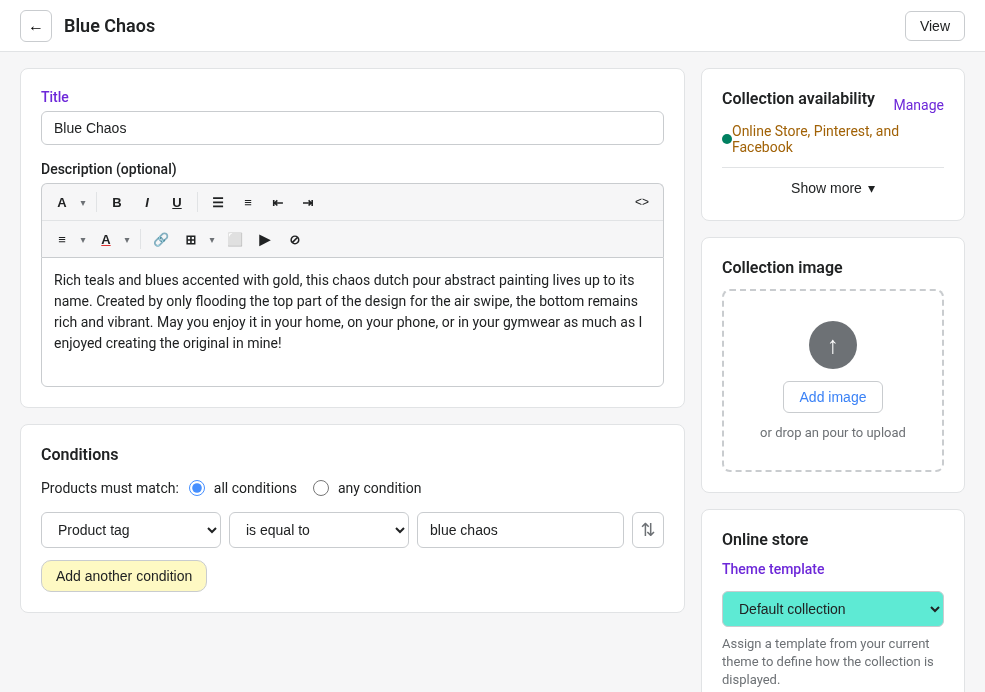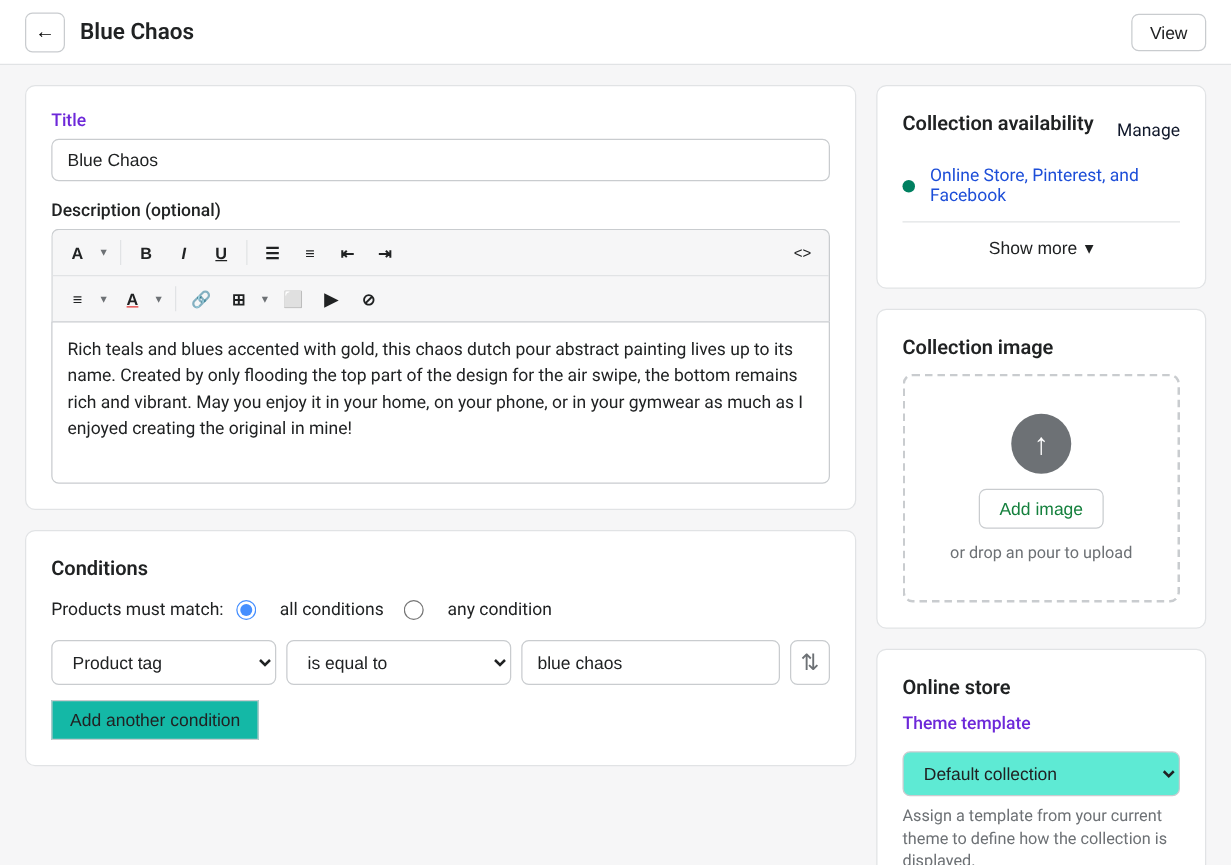--- a/index.html
+++ b/index.html
@@ -183,21 +183,21 @@
       font-size: 14px;
     }
     .radio-group {
       display: flex;
       align-items: center;
       gap: 16px;
     }
     .radio-label {
       display: flex;
       align-items: flex-end;
-      gap: 19px;
+      gap: 9px;
       cursor: pointer;
     }
     .radio-input {
       width: 16px;
       height: 16px;
       cursor: pointer;
       accent-color: #458fff;
     }
     .condition-row {
       display: flex;
@@ -238,53 +238,53 @@
       border-radius: 6px;
       background: #fff;
       cursor: pointer;
       display: flex;
       align-items: center;
       justify-content: center;
       font-size: 18px;
       color: #6d7175;
     }
     .add-condition-btn {
-      background: #14b8a6;
-      border: 1px solid #c9cccf;
-      border-radius: 0;
+      background: #fef9c3;
+      border: 1px solid #c9cccf;
+      border-radius: 10px;
       padding: 7px 14px;
       font-size: 14px;
       color: #202223;
       cursor: pointer;
       font-weight: 500;
     }
     
     .card-title {
       font-size: 16px;
       font-weight: 600;
       margin-bottom: 12px;
     }
     .availability-row {
       display: flex;
       align-items: center;
       justify-content: space-between;
     }
     .manage-link {
-      color: #0f172a;
+      color: #6d28d9;
       text-decoration: none;
       font-size: 14px;
       cursor: pointer;
     }
     .online-status {
       display: flex;
       align-items: center;
-      gap: 12px;
-      font-size: 14px;
-      color: #1d4ed8;
-      margin-top: 13px;
+      gap: 0;
+      font-size: 14px;
+      color: #a16207;
+      margin-top: 3px;
     }
     .status-dot {
       width: 10px;
       height: 10px;
       border-radius: 50%;
       background: #008060;
       flex-shrink: 0;
     }
     .show-more-btn {
       width: 100%;
@@ -322,21 +322,21 @@
       justify-content: center;
       color: #fff;
       font-size: 22px;
     }
     .add-image-btn {
       background: #fff;
       border: 1px solid #c9cccf;
       border-radius: 6px;
       padding: 7px 16px;
       font-size: 14px;
-      color: #15803d;
+      color: #3b82f6;
       cursor: pointer;
     }
     .drop-text {
       font-size: 13px;
       color: #6d7175;
     }
     .theme-select {
       width: 100%;
       padding: 8px 12px;
       border: 1px solid #c9cccf;

